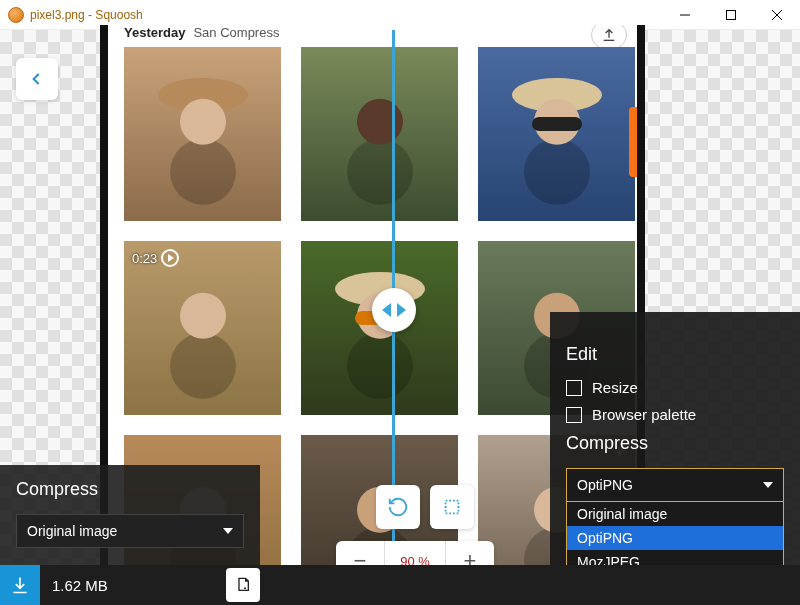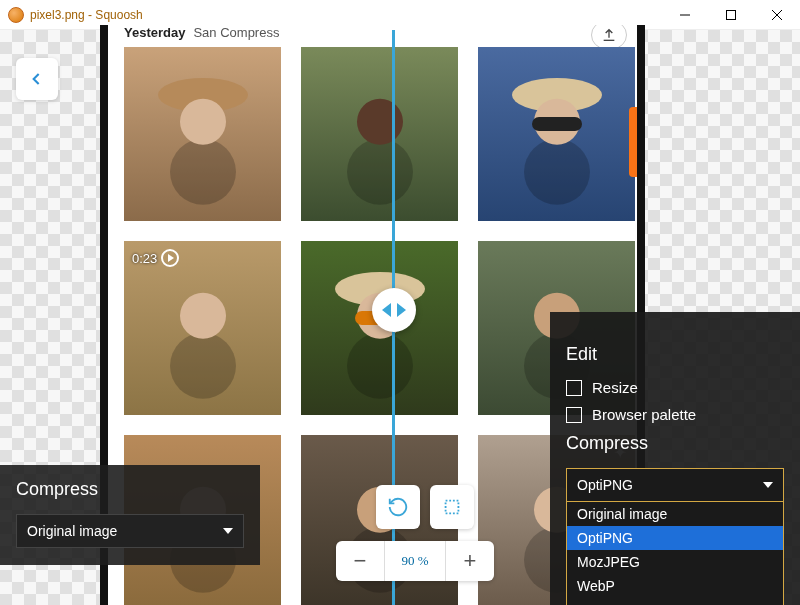--- a/index.html
+++ b/index.html
@@ -90,21 +90,21 @@
   .dl-btn { width:40px; height:40px; background:#1895d6; display:flex; align-items:center; justify-content:center; }
   .dl-btn svg { width:20px; height:20px; fill:#fff; }
   .filesize { margin-left:12px; font-size:15px; }
   .other-btn { width:34px; height:34px; background:#fff; border-radius:4px; display:flex; align-items:center; justify-content:center; margin-left:auto; margin-right:540px; }
 
   
   .ctrl-group { position:absolute; left:376px; bottom:76px; display:flex; gap:10px; z-index:22; }
   .ctrl-btn { width:44px; height:44px; background:#fff; border-radius:6px; box-shadow:0 1px 4px rgba(0,0,0,.2); display:flex; align-items:center; justify-content:center; color:#3aa6d8; font-size:18px; }
   .zoom-group { position:absolute; left:336px; bottom:24px; display:flex; z-index:22; background:#fff; border-radius:6px; box-shadow:0 1px 4px rgba(0,0,0,.2); height:40px; }
   .zoom-btn { width:48px; display:flex; align-items:center; justify-content:center; font-size:22px; color:#555; }
-  .zoom-val { width:62px; display:flex; align-items:center; justify-content:center; font-size:13px; color:#0369a1; border-left:1px solid #ddd; border-right:1px solid #ddd;font-family:Liberation Serif, serif; }
+  .zoom-val { width:62px; display:flex; align-items:center; justify-content:center; font-size:13px; color:#b91c1c; border-left:1px solid #ddd; border-right:1px solid #ddd; }
 
 </style>
 </head>
 <body>
 
 <div class="titlebar">
   <div class="titlebar-icon"></div>
   <div class="titlebar-text">pixel3.png - Squoosh</div>
   <div class="titlebar-spacer"></div>
   <div class="win-btn">
@@ -237,13 +237,27 @@
         <div class="opt">Original image</div>
         <div class="opt active">OptiPNG</div>
         <div class="opt">MozJPEG</div>
         <div class="opt">WebP</div>
         <div class="opt">Browser PNG</div>
 
       </div>
     </div>
   </div>
 
+  <div class="bottombar">
+    <div class="dl-btn">
+      <svg viewBox="0 0 24 24">
+          <path d="M12 3v12m-5-4l5 5 5-5M4 21h16" stroke="#fff" stroke-width="2" fill="none"></path>
+        </svg>
+    </div>
+    <div class="filesize">1.62 MB</div>
+    <div class="other-btn">
+      <svg width="16" height="16" viewBox="0 0 24 24" fill="#222">
+          <path d="M6 2h10l4 4v14H6zM16 2v4h4" fill="none" stroke="#222" stroke-width="2"></path>
+          <circle cx="15" cy="17" r="1.5"></circle>
+        </svg>
+    </div>
+  </div>
 </div>
 
 </body></html>

